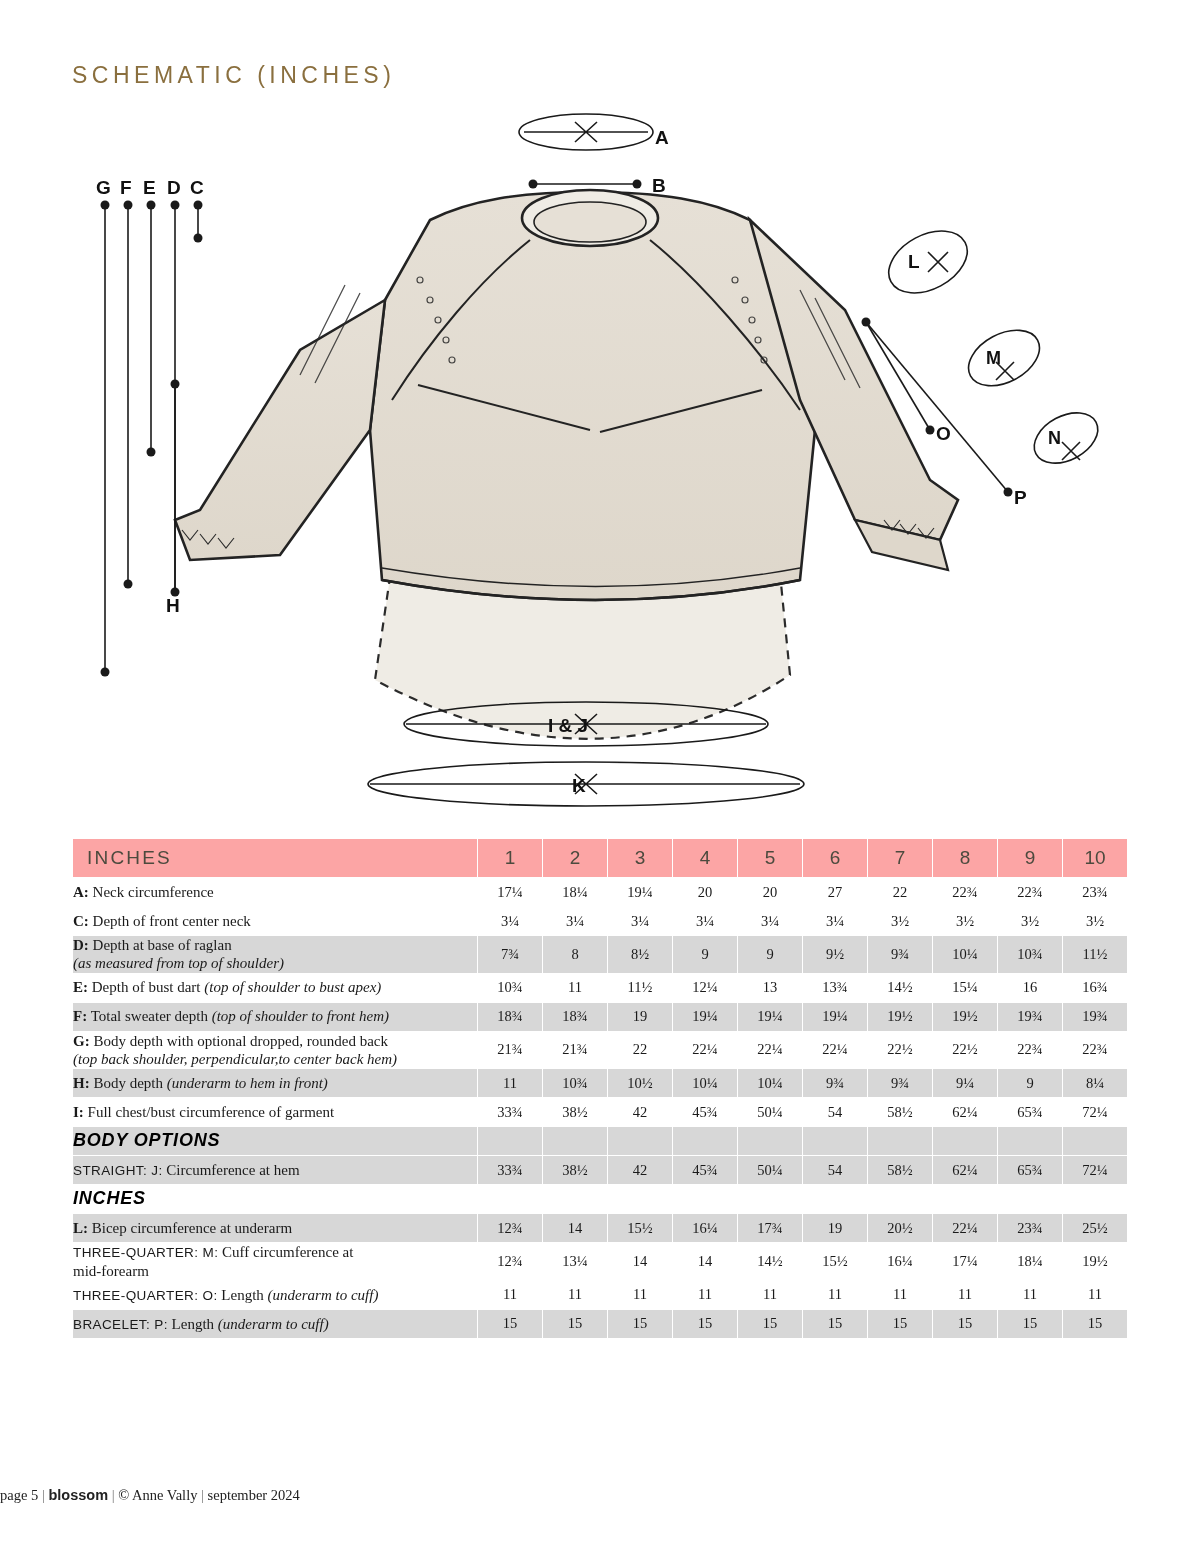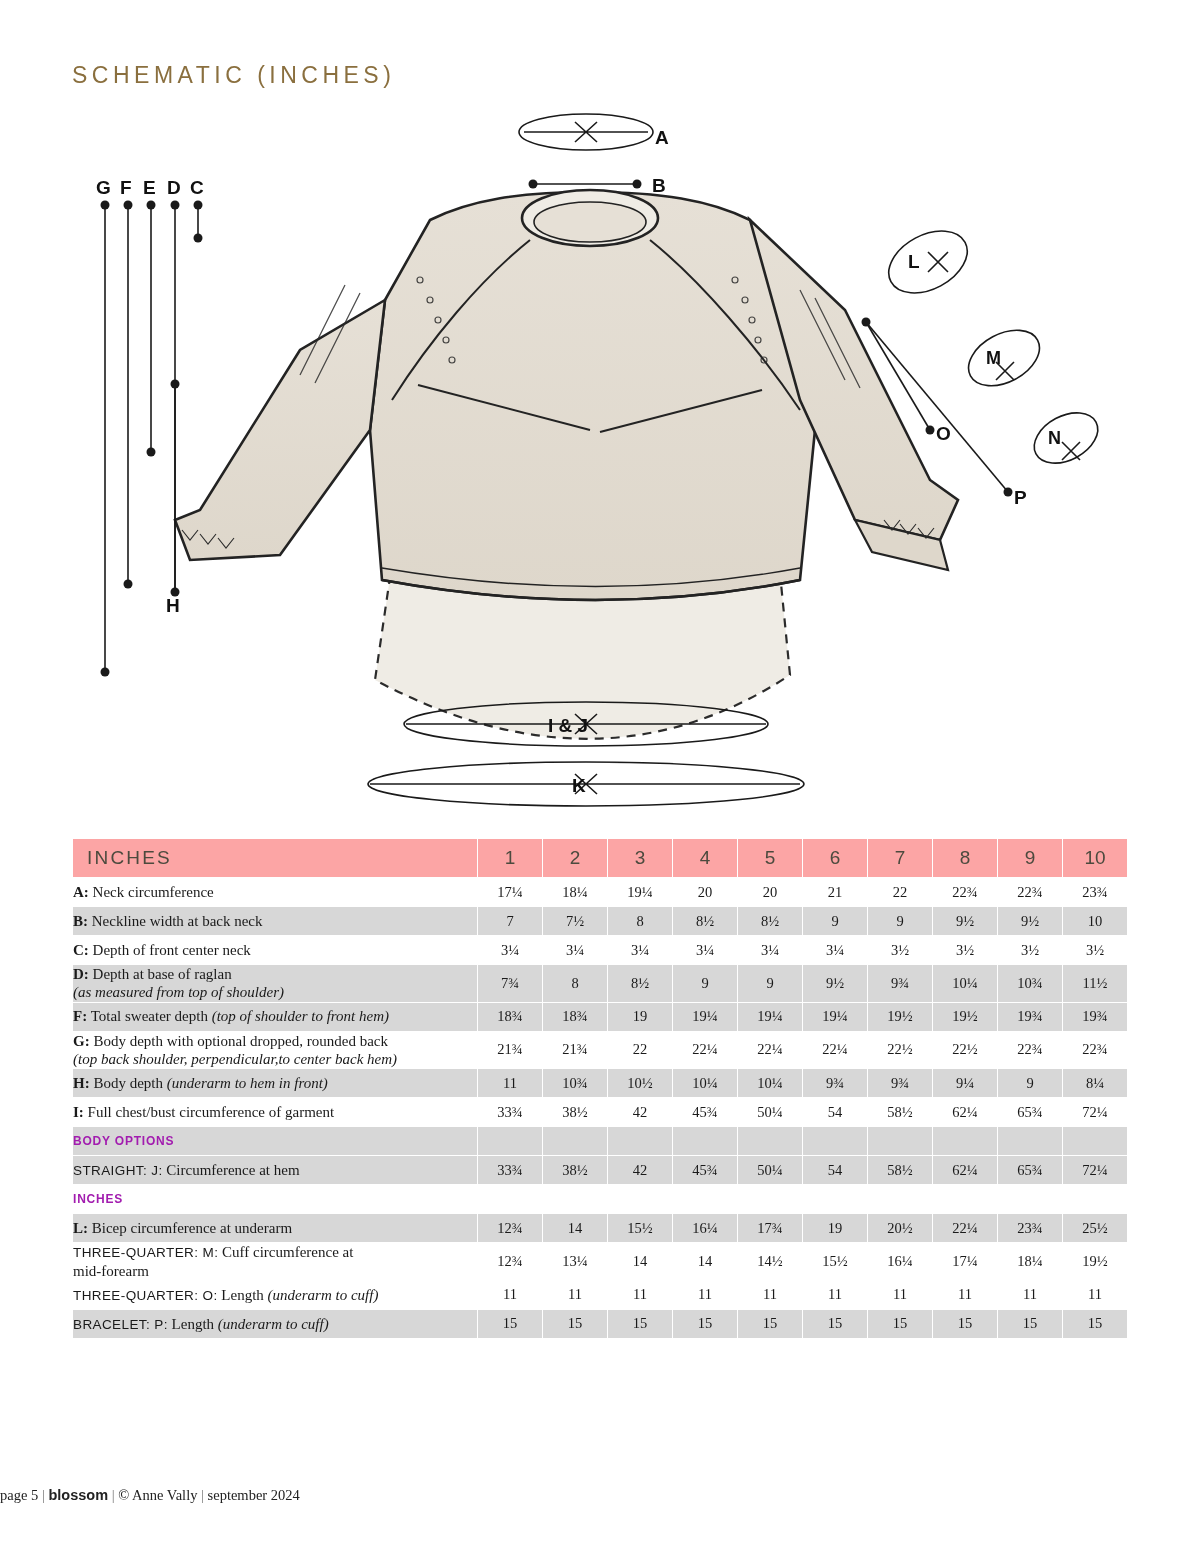--- a/index.html
+++ b/index.html
@@ -103,23 +103,24 @@
     text-align: center;
     font-size: 14.5px;
     width: 64px;
   }
   tr.shade td { background: #d7d7d7; }
   tr.plain td { background: #ffffff; }
   tr.section td {
     background: #d7d7d7;
     font-family: "Liberation Sans", sans-serif;
     font-weight: bold;
-    font-size: 12px;
+    font-size: 18px;
     letter-spacing: 0.8px;
-    color: #a21caf;
+    color: #000000;
+    font-style: italic;
   }
   tr.section.light td { background: #ffffff; }
   .b { font-weight: bold; }
   .it { font-style: italic; }
   .sans-b {
     font-family: "Liberation Sans", sans-serif;
     font-weight: normal;
     font-size: 13.5px;
     letter-spacing: 0.4px;
   }
@@ -302,38 +303,25 @@
           </tr>
       </thead>
       <tbody>
           <tr class="plain">
             <td class="rowlabel"><span class="b">A:</span> Neck circumference</td>
             <td class="val">17¼</td>
             <td class="val">18¼</td>
             <td class="val">19¼</td>
             <td class="val">20</td>
             <td class="val">20</td>
-            <td class="val">21</td>
+            <td class="val">27</td>
             <td class="val">22</td>
             <td class="val">22¾</td>
             <td class="val">22¾</td>
             <td class="val">23¾</td>
-          </tr>
-          <tr class="shade">
-            <td class="rowlabel"><span class="b">B:</span> Neckline width at back neck</td>
-            <td class="val">7</td>
-            <td class="val">7½</td>
-            <td class="val">8</td>
-            <td class="val">8½</td>
-            <td class="val">8½</td>
-            <td class="val">9</td>
-            <td class="val">9</td>
-            <td class="val">9½</td>
-            <td class="val">9½</td>
-            <td class="val">10</td>
           </tr>
           <tr class="plain">
             <td class="rowlabel"><span class="b">C:</span> Depth of front center neck</td>
             <td class="val">3¼</td>
             <td class="val">3¼</td>
             <td class="val">3¼</td>
             <td class="val">3¼</td>
             <td class="val">3¼</td>
             <td class="val">3¼</td>
             <td class="val">3½</td>
@@ -347,20 +335,33 @@
             <td class="val">8</td>
             <td class="val">8½</td>
             <td class="val">9</td>
             <td class="val">9</td>
             <td class="val">9½</td>
             <td class="val">9¾</td>
             <td class="val">10¼</td>
             <td class="val">10¾</td>
             <td class="val">11½</td>
           </tr>
+          <tr class="plain">
+            <td class="rowlabel"><span class="b">E:</span> Depth of bust dart <span class="it">(top of shoulder to bust apex)</span></td>
+            <td class="val">10¾</td>
+            <td class="val">11</td>
+            <td class="val">11½</td>
+            <td class="val">12¼</td>
+            <td class="val">13</td>
+            <td class="val">13¾</td>
+            <td class="val">14½</td>
+            <td class="val">15¼</td>
+            <td class="val">16</td>
+            <td class="val">16¾</td>
+          </tr>
           <tr class="shade">
             <td class="rowlabel"><span class="b">F:</span> Total sweater depth <span class="it">(top of shoulder to front hem)</span></td>
             <td class="val">18¾</td>
             <td class="val">18¾</td>
             <td class="val">19</td>
             <td class="val">19¼</td>
             <td class="val">19¼</td>
             <td class="val">19¼</td>
             <td class="val">19½</td>
             <td class="val">19½</td>

